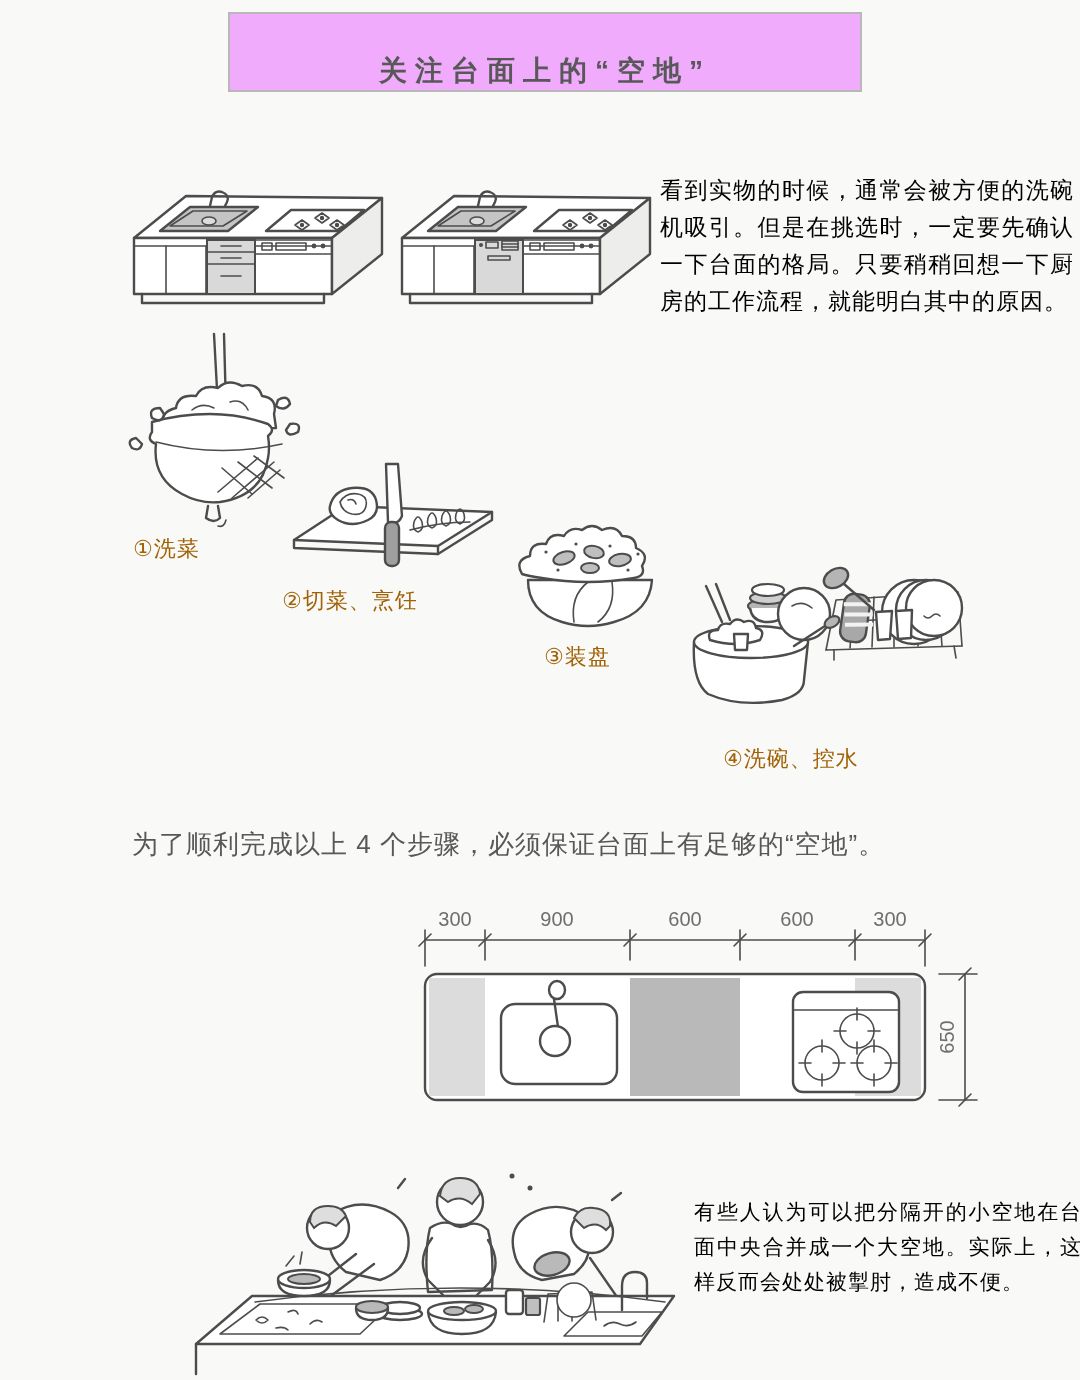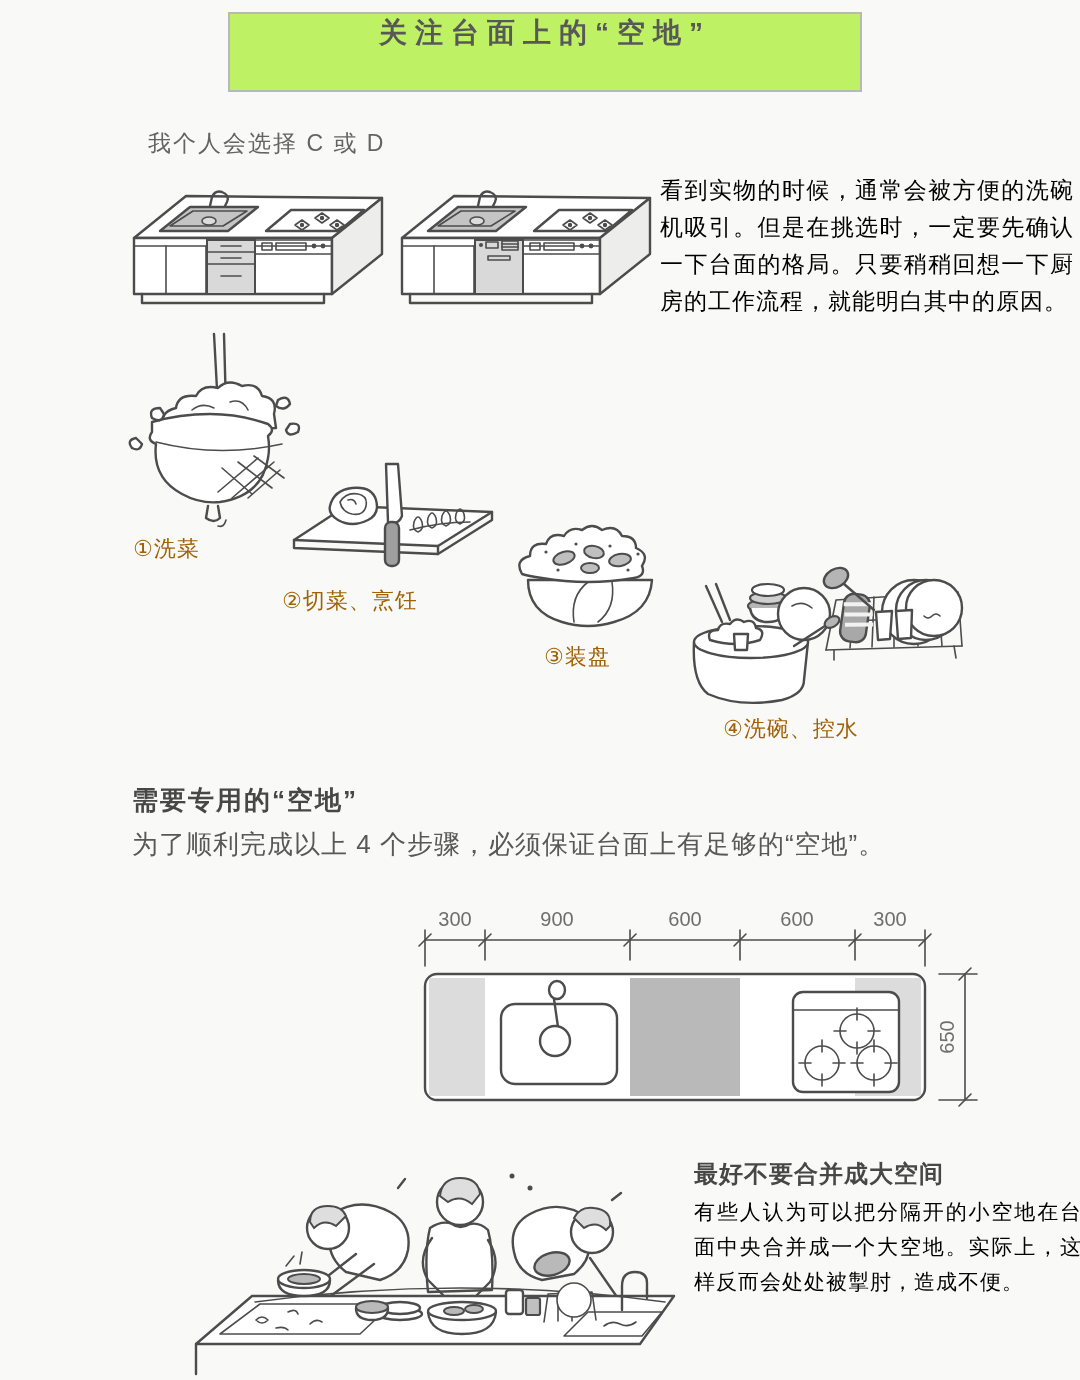--- a/index.html
+++ b/index.html
@@ -7,22 +7,22 @@
     position:relative;
     width:1080px;height:1380px;
     background:#f9f9f7;
     font-family:"Liberation Sans","DejaVu Sans",sans-serif;
     color:#565656;
     overflow:hidden;
   }
   .abs{position:absolute;}
   .title-box{
     left:228px;top:12px;width:630px;height:76px;
-    border:2px solid #b8b8b8;background:#bef264;
-    display:flex;align-items:flex-start;justify-content:center;
+    border:2px solid #b8b8b8;background:#f0abfc;
+    display:flex;align-items:flex-end;justify-content:center;
     font-size:28px;font-weight:600;letter-spacing:8px;color:#585858;
   }
   .subtitle{left:148px;top:128px;font-size:23px;letter-spacing:2px;color:#636363;}
   .par{color:#000000;text-align:justify;}
   .intro-par{left:660px;top:172px;width:414px;font-size:23px;line-height:37px;letter-spacing:1px;}
   .step-label{font-size:22px;color:#a16207;letter-spacing:1px;}
   .h2{font-weight:bold;color:#474747;letter-spacing:2px;}
   .dedicated-h{left:132px;top:783px;font-size:26px;}
   .dedicated-t{left:132px;top:827px;font-size:26px;letter-spacing:1px;color:#585858;}
   .ideal-par{left:132px;top:928px;width:298px;font-size:23px;line-height:44px;letter-spacing:1px;}
@@ -41,21 +41,20 @@
 </style>
 </head>
 <body>
 
 <div class="page">
 
   <div class="abs title-box">
     <span>关注台面上的“空地”</span>
   </div>
 
-  <div class="abs subtitle">我个人会选择 C 或 D</div>
 
   <svg class="abs" style="left:126px;top:176px" width="266" height="140" viewBox="0 0 266 140">
     <polygon class="fw" points="8,62 60,20 256,22 206,62"></polygon>
     <polygon class="fw" points="8,62 206,62 206,118 8,118"></polygon>
     <polygon points="206,62 256,22 256,78 206,118" fill="#ededeb" stroke="#4c4c4c" stroke-width="2.4" stroke-linejoin="round"></polygon>
     <polyline class="ln" points="16,118 16,127 198,127 198,118"></polyline>
     <line class="lnthin" x1="8" y1="70" x2="206" y2="70"></line>
 
     <polygon class="fg" points="34,55 64,31 132,31 102,55"></polygon>
     <polygon class="lnthin" points="44,50 67,35 121,35 97,50" fill="#b7b7b7"></polygon>
@@ -244,23 +243,22 @@
     <line class="ln" x1="54" y1="70" x2="40" y2="34"></line>
 
     <circle cx="128" cy="64" r="26" class="fw"></circle>
     <path class="lnthin" d="M116,56 q10,-6 20,2"></path>
 
     <path class="fw" d="M58,84 l14,0 l-1,16 l-12,0 Z"></path>
 
     <line class="ln" x1="118" y1="96" x2="152" y2="74"></line>
     <ellipse cx="156" cy="72" rx="8" ry="5" transform="rotate(-30 156 72)" fill="#b5b5b5" stroke="#4c4c4c" stroke-width="2.2"></ellipse>
   </svg>
-  <div class="abs step-label" style="left:723px;top:714px">④洗碗、控水</div>
-
-  <div class="abs h2 dedicated-h">需要专用的“空地”</div>
+  <div class="abs step-label" style="left:723px;top:744px">④洗碗、控水</div>
+
   <div class="abs dedicated-t">为了顺利完成以上 4 个步骤，必须保证台面上有足够的“空地”。</div>
 
 
   <svg class="abs" style="left:405px;top:900px" width="615" height="228" viewBox="0 0 615 228">
 
     <line class="lnthin" x1="20" y1="40" x2="520" y2="40"></line>
     <g class="lnthin">
       <line x1="20" y1="30" x2="20" y2="66"></line>
       <line x1="80" y1="30" x2="80" y2="60"></line>
       <line x1="225" y1="30" x2="225" y2="60"></line>
@@ -313,21 +311,20 @@
     <g class="lnthin">
       <line x1="560" y1="74" x2="560" y2="200"></line>
       <line x1="534" y1="74" x2="572" y2="74"></line>
       <line x1="534" y1="200" x2="572" y2="200"></line>
       <line x1="554" y1="80" x2="566" y2="68"></line>
         <line x1="554" y1="206" x2="566" y2="194"></line>
     </g>
     <text class="dim" transform="rotate(-90 542 137)" x="542" y="144" text-anchor="middle">650</text>
   </svg>
 
-  <div class="abs h2 merge-h">最好不要合并成大空间</div>
   <div class="abs par merge-t">有些人认为可以把分隔开的小空地在台面中央合并成一个大空地。实际上，这样反而会处处被掣肘，造成不便。</div>
 
   <svg class="abs" style="left:160px;top:1162px" width="530" height="218" viewBox="0 0 530 218">
 
     <path class="fw" d="M172,52 q28,-18 58,-2 q22,12 18,38 q-4,22 -28,30 l-34,-8 q-20,-16 -16,-38 Z"></path>
     <circle cx="168" cy="66" r="21" class="fw"></circle>
     <path d="M150,60 q0,-16 18,-16 q14,0 18,10 l-10,10 q-12,-8 -22,2 Z" fill="#dedede" stroke="#4c4c4c" stroke-width="2"></path>
     <line class="ln" x1="196" y1="92" x2="150" y2="128"></line>
     <line class="ln" x1="214" y1="102" x2="168" y2="136"></line>
     <circle cx="148" cy="130" r="4" class="fw"></circle>

